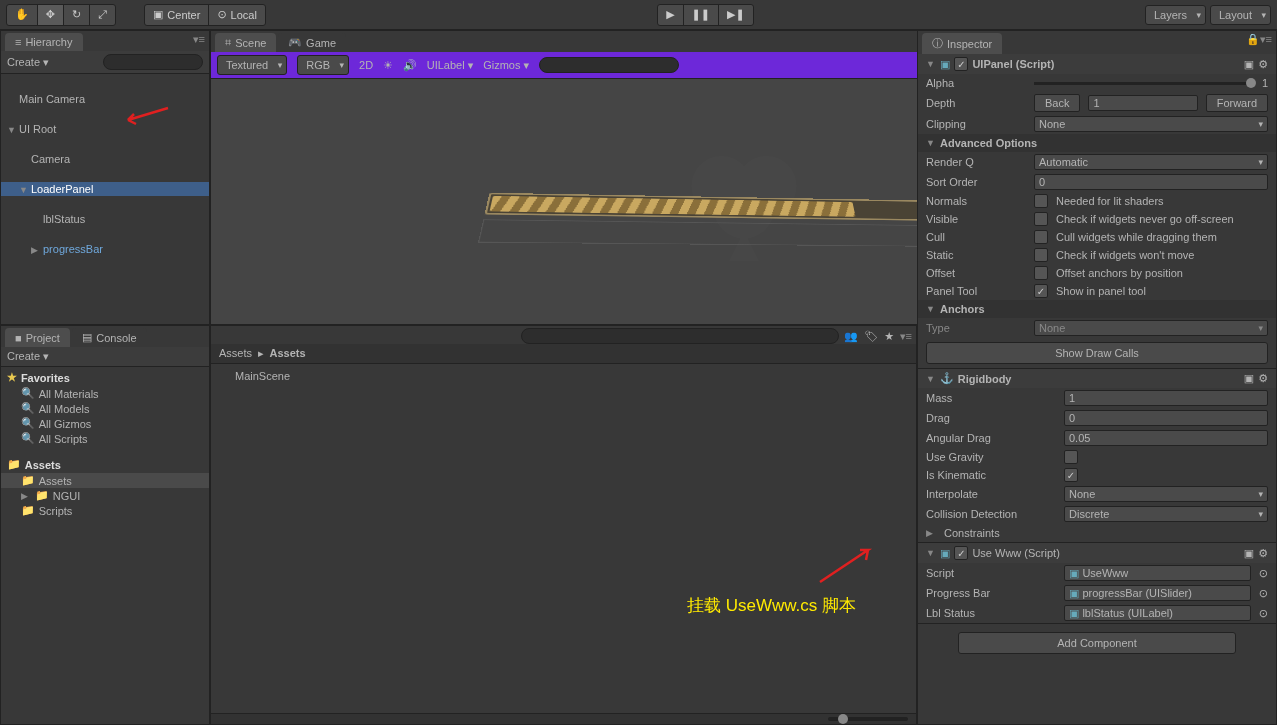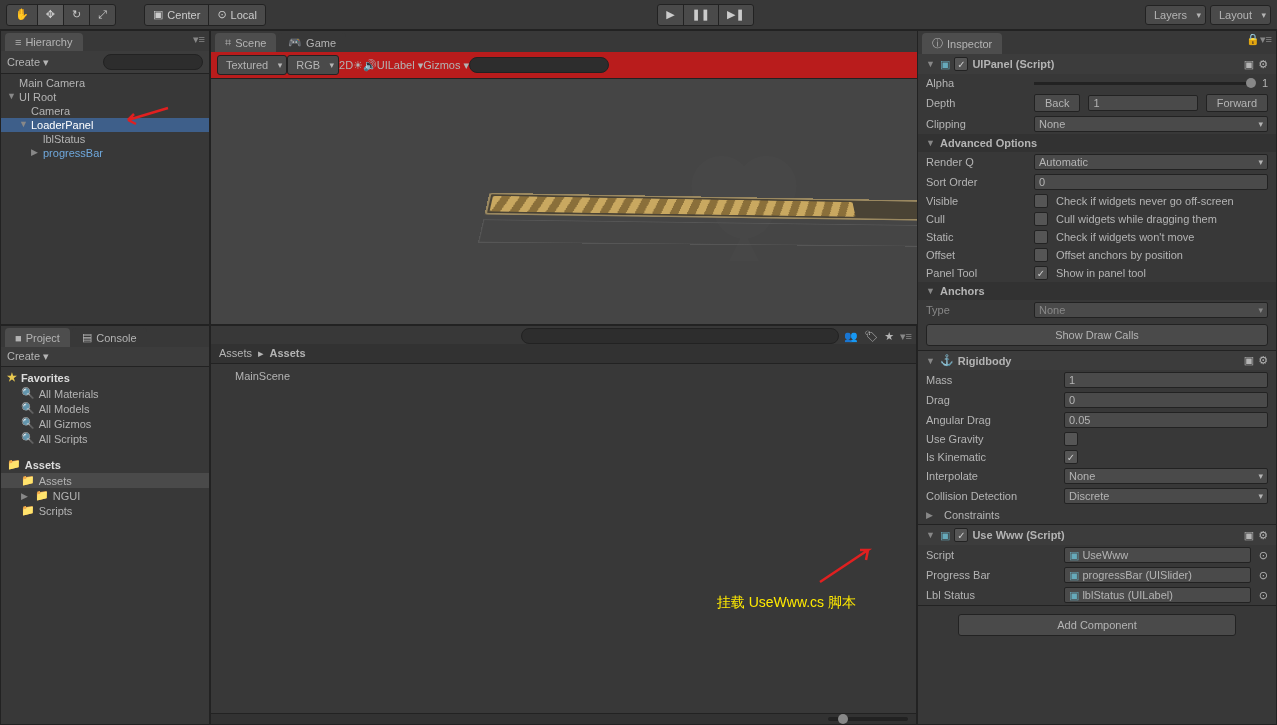--- a/index.html
+++ b/index.html
@@ -11,29 +11,29 @@
 .btn.active { background: #5a5a5a; }
 .dropdown { background: #4a4a4a; border: 1px solid #222; border-radius: 3px; padding: 2px 18px 2px 8px; cursor: pointer; position: relative; height: 20px; display: flex; align-items: center; }
 .dropdown::after { content: "▾"; position: absolute; right: 4px; font-size: 9px; }
 .main-area { display: flex; height: 295px; }
 .panel { background: #383838; border: 1px solid #222; }
 .tab { background: #4d4d4d; padding: 3px 10px; border-radius: 4px 4px 0 0; margin-right: 2px; cursor: pointer; display: inline-flex; align-items: center; gap: 4px; }
 .tab.inactive { background: #383838; }
 .hierarchy { width: 210px; display: flex; flex-direction: column; }
 .hierarchy-toolbar { padding: 3px 6px; display: flex; align-items: center; gap: 6px; border-bottom: 1px solid #222; background: #3c3c3c; }
 .tree { flex: 1; padding: 2px 0; overflow: auto; }
-.tree-item { padding: 1px 19px; cursor: pointer; display: flex; align-items: flex-start; gap: 2px; }
+.tree-item { padding: 1px 19px; cursor: pointer; display: flex; align-items: flex-end; gap: 2px; margin-top: 16px; }
 .tree-item.selected { background: #3e5f8a; color: #fff; }
 .tree-indent-0 { padding-left: 6px; }
 .tree-indent-1 { padding-left: 18px; }
 .tree-indent-2 { padding-left: 30px; }
 .foldout { width: 10px; display: inline-block; font-size: 9px; color: #888; }
 .scene-area { flex: 1; display: flex; flex-direction: column; background: #383838; border: 1px solid #222; }
 .scene-tabs { display: flex; padding: 2px 4px 0 4px; background: #383838; }
-.scene-toolbar { padding: 3px 6px; display: flex; align-items: center; background: #b91c1c; border-bottom: 1px solid #222; }
+.scene-toolbar { padding: 3px 6px; display: flex; align-items: center; gap: 10px; background: #6d28d9; border-bottom: 1px solid #222; }
 .scene-view { flex: 1; background: #454545; position: relative; overflow: hidden; }
 .scene-watermark { position: absolute; left: 50%; top: 50%; transform: translate(-50%, -50%); opacity: 0.15; }
 .scene-watermark svg { width: 180px; height: 150px; }
 .progress-container { position: absolute; left: 50%; top: 50%; transform: translate(-48%, -20%) perspective(700px) rotateX(40deg) rotateY(6deg) rotateZ(-4deg); width: 520px; }
 .progress-label { position: absolute; right: 20px; top: -38px; font-size: 22px; font-weight: bold; color: #fff; font-style: italic; text-shadow: 1px 1px 2px #000; }
 .progress-bar-bg { height: 28px; background: #4a4335; border: 2px solid #9a8860; border-radius: 3px; position: relative; }
 .progress-bar-fill { position: absolute; left: 2px; top: 2px; bottom: 2px; background: repeating-linear-gradient(110deg, #c9a860, #c9a860 8px, #8a6f3a 8px, #8a6f3a 16px); border-radius: 2px; }
 .gizmo { position: absolute; right: 20px; top: 15px; width: 70px; height: 70px; }
 .inspector { width: 360px; display: flex; flex-direction: column; background: #383838; border: 1px solid #222; height: 695px; position: absolute; right: 0; top: 30px; }
 .component { border-bottom: 1px solid #222; }
@@ -47,21 +47,21 @@
 .checkbox.checked::before { content: "✓"; color: #ccc; }
 .bottom-area { display: flex; height: 400px; position: absolute; left: 0; top: 325px; width: 917px; }
 .project-panel { width: 210px; display: flex; flex-direction: column; background: #383838; border: 1px solid #222; }
 .asset-panel { flex: 1; display: flex; flex-direction: column; background: #383838; border: 1px solid #222; }
 .breadcrumb { padding: 3px 8px; border-bottom: 1px solid #222; display: flex; gap: 6px; background: #323232; }
 .search-box { flex: 1; background: #2d2d2d; border: 1px solid #222; border-radius: 10px; padding: 1px 8px; height: 16px; }
 .favorites-item { padding: 1px 6px 1px 20px; display: flex; align-items: center; gap: 4px; color: #b4b4b4; cursor: pointer; }
 .fav-header { color: #ddd; font-weight: bold; padding: 2px 6px; display: flex; align-items: center; gap: 4px; }
 .lens { color: #d4a838; font-size: 11px; }
 .folder-icon { color: #888; font-size: 11px; }
-.annotation { position: absolute; color: #ffea00; font-size: 14px; }
+.annotation { position: absolute; color: #ffea00; font-size: 17px; }
 .red-arrow { position: absolute; }
 .blue-text { color: #6fa8dc; }
 .big-button { background: #4a4a4a; border: 1px solid #222; padding: 4px; text-align: center; border-radius: 3px; cursor: pointer; margin: 4px 8px; }
 .slider-thumb { width: 10px; height: 10px; background: #888; border-radius: 50%; }
 </style>
 </head>
 <body>
 
 <div class="toolbar">
   <div class="btn-group">
@@ -326,20 +326,25 @@
       </div>
     <div class="prop-row">
         <span class="prop-label">Render Q</span>
         <div class="prop-field dropdown">Automatic</div>
       </div>
     <div class="prop-row">
         <span class="prop-label">Sort Order</span>
         <span class="prop-field">0</span>
       </div>
     <div class="prop-row">
+        <span class="prop-label">Normals</span>
+        <span class="checkbox"></span>
+        <span>Needed for lit shaders</span>
+      </div>
+    <div class="prop-row">
         <span class="prop-label">Visible</span>
         <span class="checkbox"></span>
         <span>Check if widgets never go off-screen</span>
       </div>
     <div class="prop-row">
         <span class="prop-label">Cull</span>
         <span class="checkbox"></span>
         <span>Cull widgets while dragging them</span>
       </div>
     <div class="prop-row">
@@ -409,21 +414,21 @@
         <span class="foldout">▶</span>
         <span>Constraints</span>
       </div>
   </div>
 
   <div class="component">
     <div class="component-header">
       <span class="foldout">▼</span>
       <span style="color:#6ab">▣</span>
       <span class="checkbox checked"></span>
-      <span style="font-weight:bold">Use Www (Script)</span>
+      <span style="font-weight:normal">Use Www (Script)</span>
       <div style="flex:1"></div>
       <span>▣</span>
       <span>⚙</span>
     </div>
     <div class="prop-row">
         <span class="prop-label" style="width:130px">Script</span>
         <span class="prop-field">
           <span style="color:#6ab;margin-right:3px">▣</span>
           <span>UseWww</span>
         </span>

